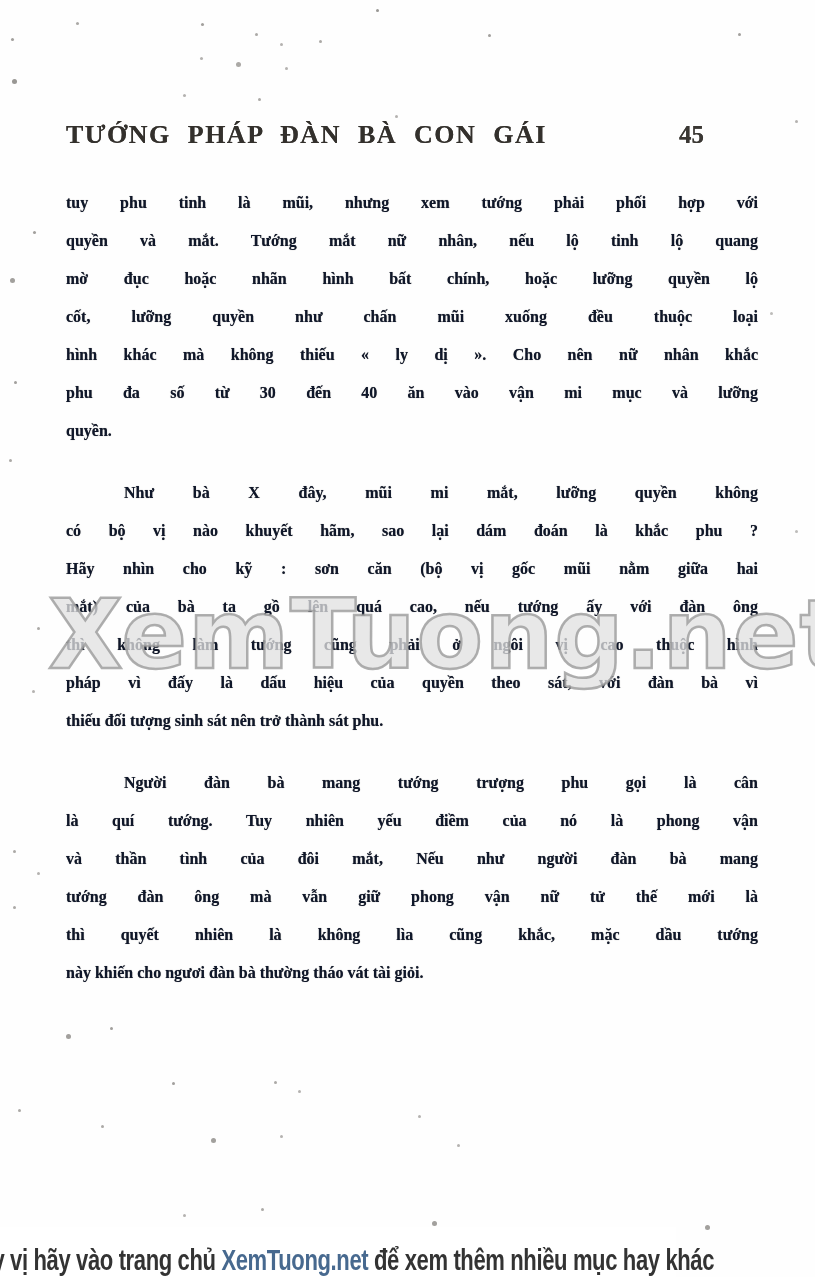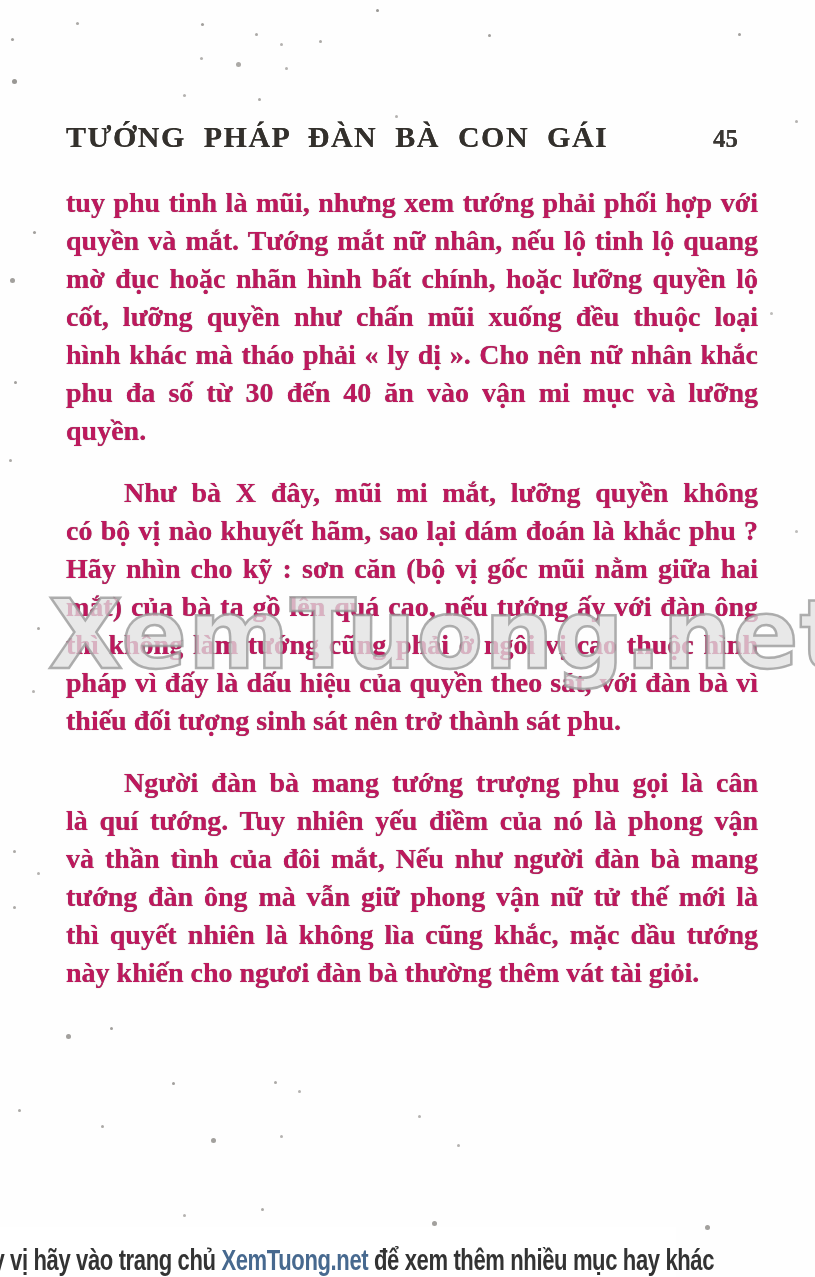--- a/index.html
+++ b/index.html
@@ -8,33 +8,33 @@
     font-family:"Liberation Serif","DejaVu Serif",serif;
   }
   .page{position:relative;width:815px;height:1277px;background:#fefefe;}
 
   
   .header{
     position:absolute;left:66px;top:120px;width:700px;
     display:flex;justify-content:space-between;align-items:baseline;
   }
   .header .title{
-    font-size:30px;font-weight:700;color:#33302c;
+    font-size:26px;font-weight:700;color:#33302c;
     letter-spacing:1.5px;word-spacing:9px;
     text-shadow:0 0 .6px rgba(45,42,38,.8);
   }
   .header .pageno{
-    font-size:25px;font-weight:700;color:#3a3733;margin-right:28px;
+    font-size:25px;font-weight:700;color:#3a3733;margin-right:62px;
     text-shadow:0 0 .6px rgba(45,42,38,.8);
   }
 
   
   .content{
     position:absolute;left:66px;top:184px;width:692px;
-    color:#be185d;font-size:28px;font-weight:700;line-height:38px;
+    color:#0f172a;font-size:16px;font-weight:700;line-height:38px;
     text-shadow:0 0 .7px rgba(48,44,40,.75);
   }
   .para{margin:0;}
   .para + .para{margin-top:24px;}
   .line{text-align:justify;text-align-last:justify;}
   .line.last{text-align-last:left;}
   .line.indent{text-indent:58px;}
 
   
   .watermark{
@@ -98,40 +98,40 @@
     <span class="title">TƯỚNG PHÁP ĐÀN BÀ CON GÁI</span>
     <span class="pageno">45</span>
   </div>
 
   <div class="content">
     <div class="para">
       <div class="line">tuy phu tinh là mũi, nhưng xem tướng phải phối hợp với</div>
       <div class="line">quyền và mắt. Tướng mắt nữ nhân, nếu lộ tinh lộ quang</div>
       <div class="line">mờ đục hoặc nhãn hình bất chính, hoặc lưỡng quyền lộ</div>
       <div class="line">cốt, lưỡng quyền như chấn mũi xuống đều thuộc loại</div>
-      <div class="line">hình khác mà tháo phải « ly dị ». Cho nên nữ nhân khắc</div>
+      <div class="line">hình khác mà không thiếu « ly dị ». Cho nên nữ nhân khắc</div>
       <div class="line">phu đa số từ 30 đến 40 ăn vào vận mi mục và lưỡng</div>
       <div class="line last">quyền.</div>
     </div>
     <div class="para">
       <div class="line indent">Như bà X đây, mũi mi mắt, lưỡng quyền không</div>
       <div class="line">có bộ vị nào khuyết hãm, sao lại dám đoán là khắc phu ?</div>
       <div class="line">Hãy nhìn cho kỹ : sơn căn (bộ vị gốc mũi nằm giữa hai</div>
       <div class="line">mắt) của bà ta gồ lên quá cao, nếu tướng ấy với đàn ông</div>
       <div class="line">thì không làm tướng cũng phải ở ngôi vị cao thuộc hình</div>
       <div class="line">pháp vì đấy là dấu hiệu của quyền theo sát, với đàn bà vì</div>
       <div class="line last">thiếu đối tượng sinh sát nên trở thành sát phu.</div>
     </div>
     <div class="para">
       <div class="line indent">Người đàn bà mang tướng trượng phu gọi là cân</div>
       <div class="line">là quí tướng. Tuy nhiên yếu điềm của nó là phong vận</div>
       <div class="line">và thần tình của đôi mắt, Nếu như người đàn bà mang</div>
       <div class="line">tướng đàn ông mà vẫn giữ phong vận nữ tử thế mới là</div>
       <div class="line">thì quyết nhiên là không lìa cũng khắc, mặc dầu tướng</div>
-      <div class="line last">này khiến cho ngươi đàn bà thường thêm vát tài giỏi.</div>
+      <div class="line last">này khiến cho ngươi đàn bà thường tháo vát tài giỏi.</div>
     </div>
   </div>
 
   <div class="watermark">XemTuong.net</div>
 
   <div class="speckles"></div>
 
   <div class="footer">
     <span class="footer-text"><span>Qúy vị hãy vào trang chủ </span><span class="footer-link">XemTuong.net</span><span> để xem thêm nhiều mục hay khác</span></span>
   </div>

